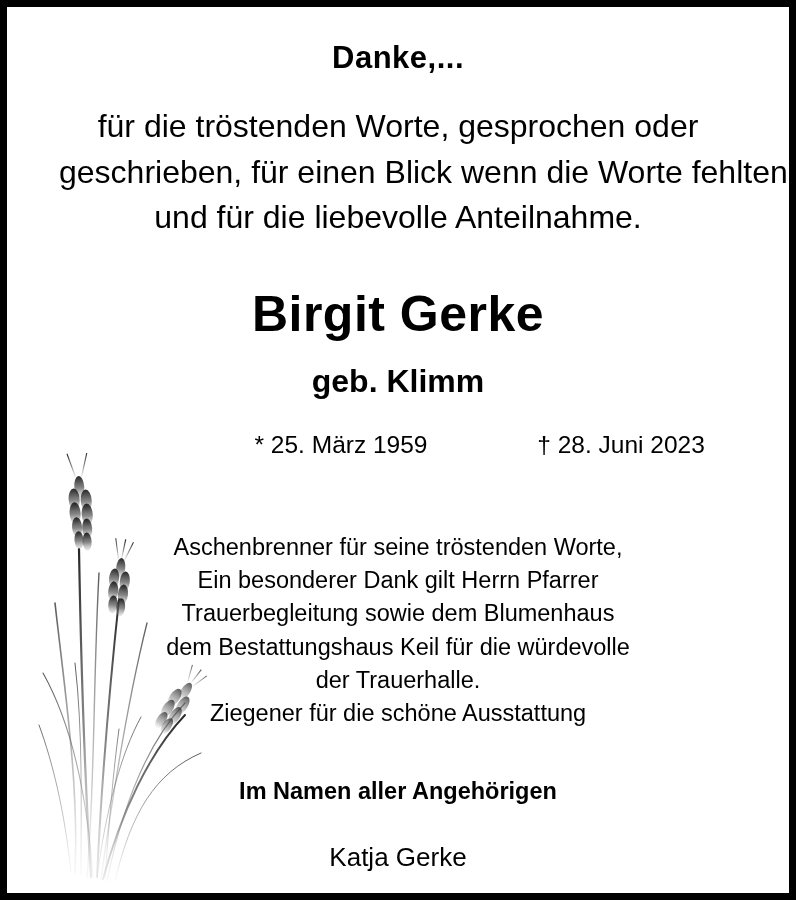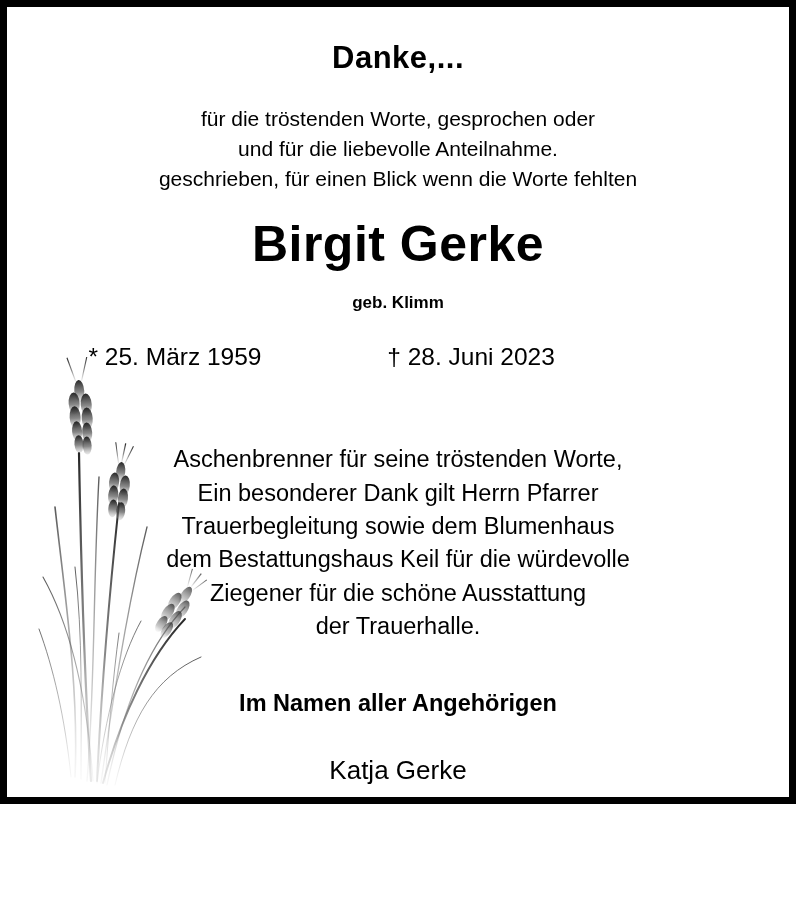--- a/index.html
+++ b/index.html
@@ -11,68 +11,68 @@
     width: 796px;
     height: 900px;
     font-family: "Liberation Sans", sans-serif;
     color: #000000;
     overflow: hidden;
   }
   .notice {
     position: relative;
     box-sizing: border-box;
     width: 796px;
-    height: 804px;
+    height: 900px;
     border: 7px solid #000000;
     background: #ffffff;
     padding: 0;
     overflow: hidden;
   }
   .content {
     position: relative;
     z-index: 2;
     text-align: center;
     padding: 0 28px;
   }
   .thanks-title {
     font-size: 31px;
     font-weight: bold;
     letter-spacing: 0.5px;
     margin-top: 34px;
     margin-bottom: 0;
     line-height: 1.1;
   }
   .intro {
-    font-size: 21px;
+    font-size: 32px;
     line-height: 1.42;
     margin-top: 29px;
     padding: 0 24px;
   }
   .intro div {
     white-space: nowrap;
   }
   .deceased-name {
     font-size: 50px;
     font-weight: bold;
-    margin-top: 23px;
+    margin-top: 47px;
     letter-spacing: 0.5px;
     line-height: 1.1;
   }
   .maiden-name {
-    font-size: 17px;
+    font-size: 32px;
     font-weight: bold;
     margin-top: 22px;
     line-height: 1.1;
   }
   .dates {
     margin-top: 32px;
     font-size: 24.5px;
     display: flex;
-    justify-content: flex-start;
-    gap: 16px;
+    justify-content: flex-end;
+    gap: 0;
     line-height: 1.1;
   }
   .dates .birth {
     width: 280px;
     text-align: center;
   }
   .dates .death {
     width: 280px;
     text-align: center;
   }
@@ -191,40 +191,40 @@
       <path d="M3 -5 L9 -22" stroke="url(#fade2)" stroke-width="1" fill="none"></path>
     </g>
   </svg>
 
   <div class="content">
 
     <div class="thanks-title">Danke,...</div>
 
     <div class="intro">
       <div>für die tröstenden Worte, gesprochen oder</div>
+      <div>geschrieben, für einen Blick wenn die Worte fehlten</div>
       <div>und für die liebevolle Anteilnahme.</div>
-      <div>geschrieben, für einen Blick wenn die Worte fehlten</div>
     </div>
 
     <div class="deceased-name">Birgit Gerke</div>
 
     <div class="maiden-name">geb. Klimm</div>
 
     <div class="dates">
       <span class="birth">* 25. März 1959</span>
       <span class="death">† 28. Juni 2023</span>
     </div>
 
     <div class="tribute">
       <div>Aschenbrenner für seine tröstenden Worte,</div>
       <div>Ein besonderer Dank gilt Herrn Pfarrer</div>
       <div>Trauerbegleitung sowie dem Blumenhaus</div>
       <div>dem Bestattungshaus Keil für die würdevolle</div>
+      <div>der Trauerhalle.</div>
       <div>Ziegener für die schöne Ausstattung</div>
-      <div>der Trauerhalle.</div>
     </div>
 
     <div class="family-line">Im Namen aller Angehörigen</div>
 
     <div class="signature">Katja Gerke</div>
 
 
   </div>
 </div>
 

